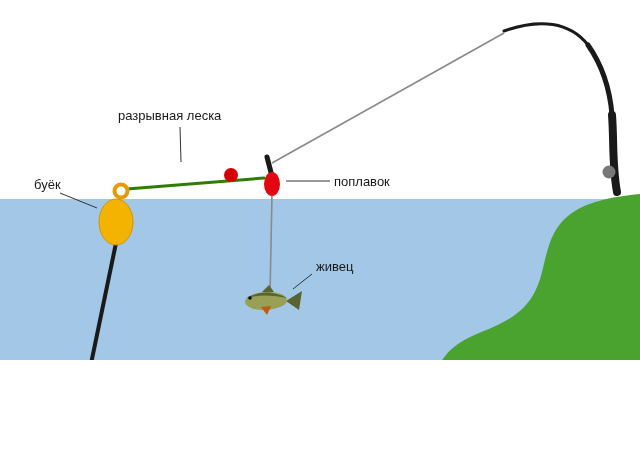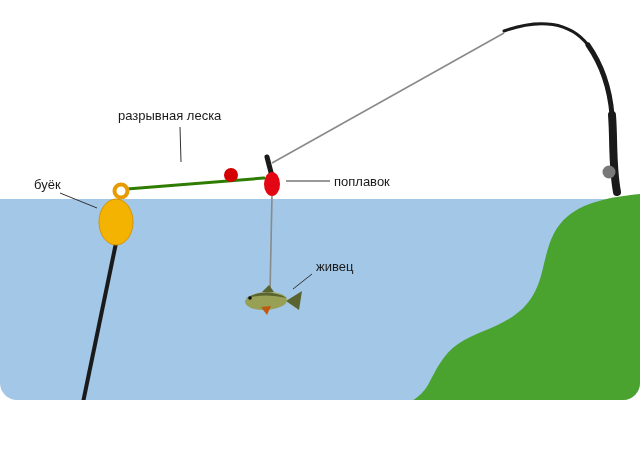--- a/index.html
+++ b/index.html
@@ -3,25 +3,24 @@
 <meta charset="utf-8">
 <style>
   html, body {
     margin: 0;
     padding: 0;
     background: #ffffff;
   }
   .stage {
     position: relative;
     width: 640px;
-    height: 400px;
+    height: 360px;
     overflow: hidden;
     background: #ffffff;
     font-family: "Liberation Sans", sans-serif;
-    border-radius: 17px;
   }
   svg text {
     font-family: "Liberation Sans", sans-serif;
     font-size: 13px;
     fill: #1a1a1a;
   }
 </style>
 </head>
 <body>
 

